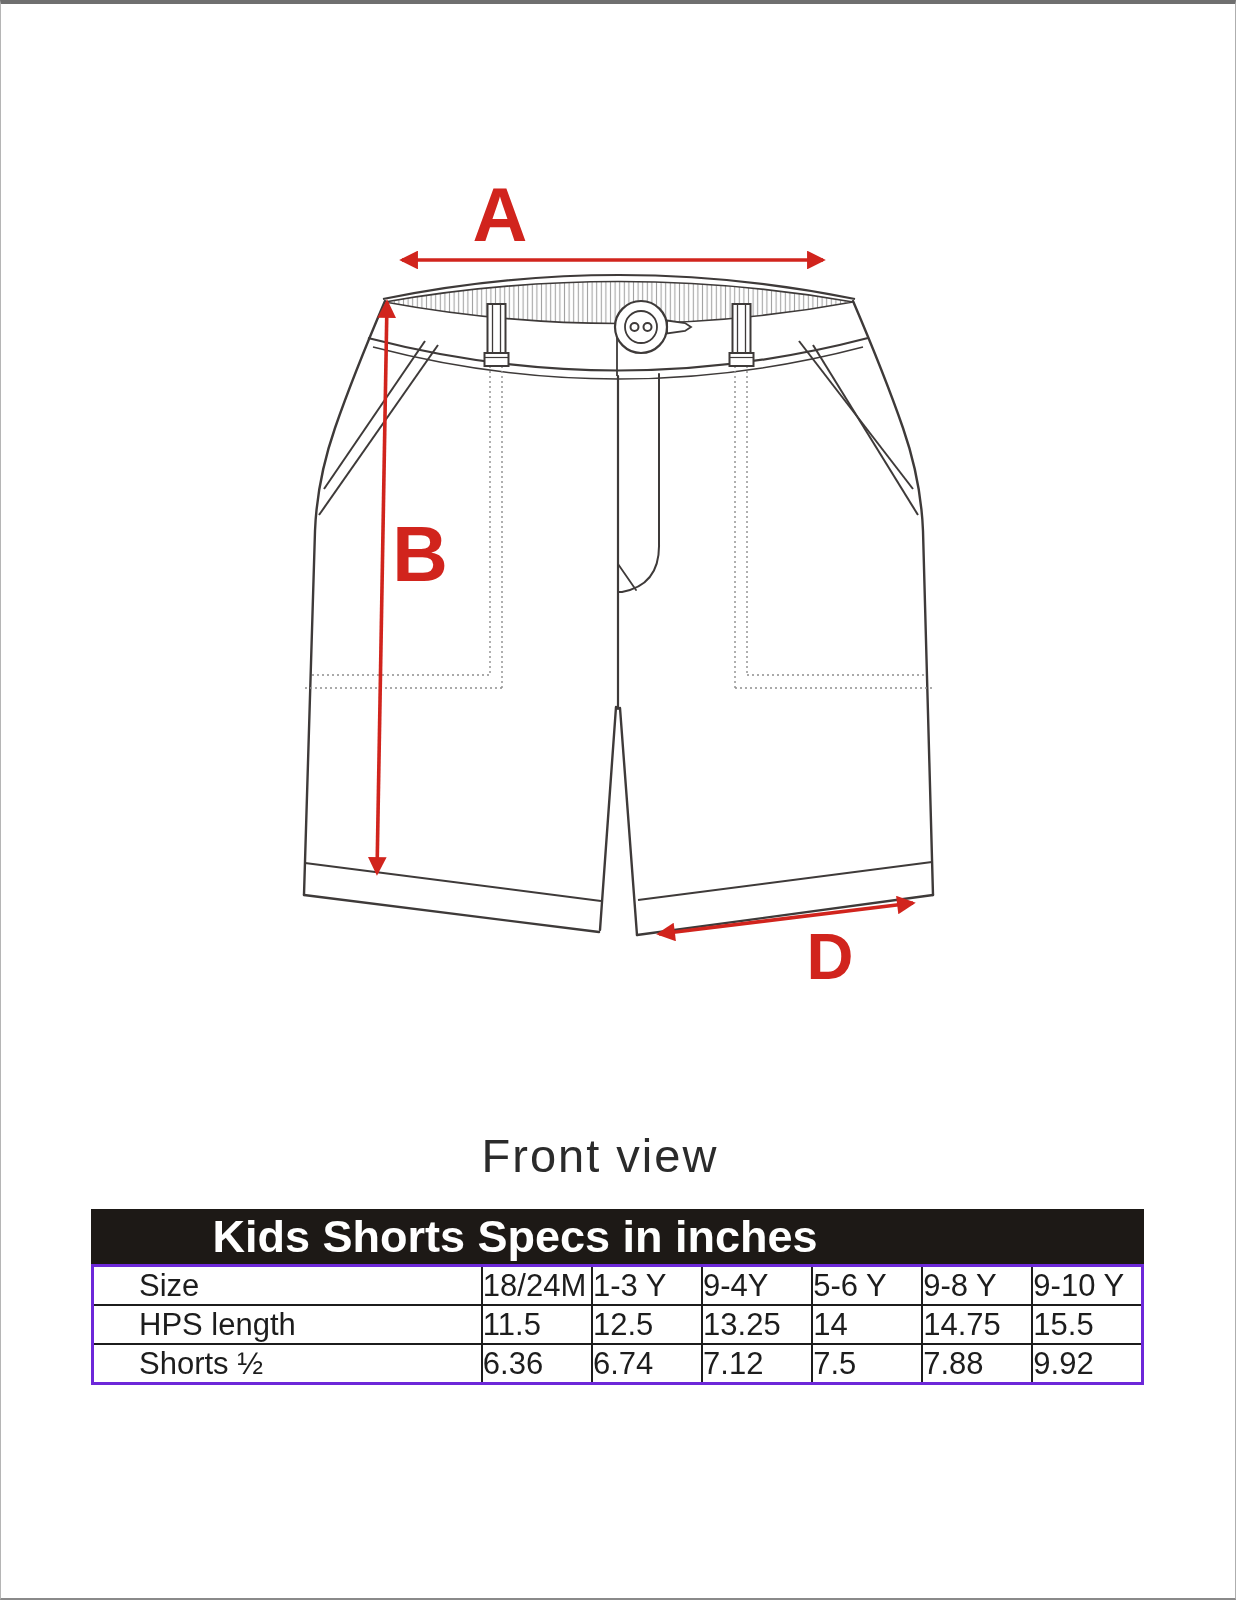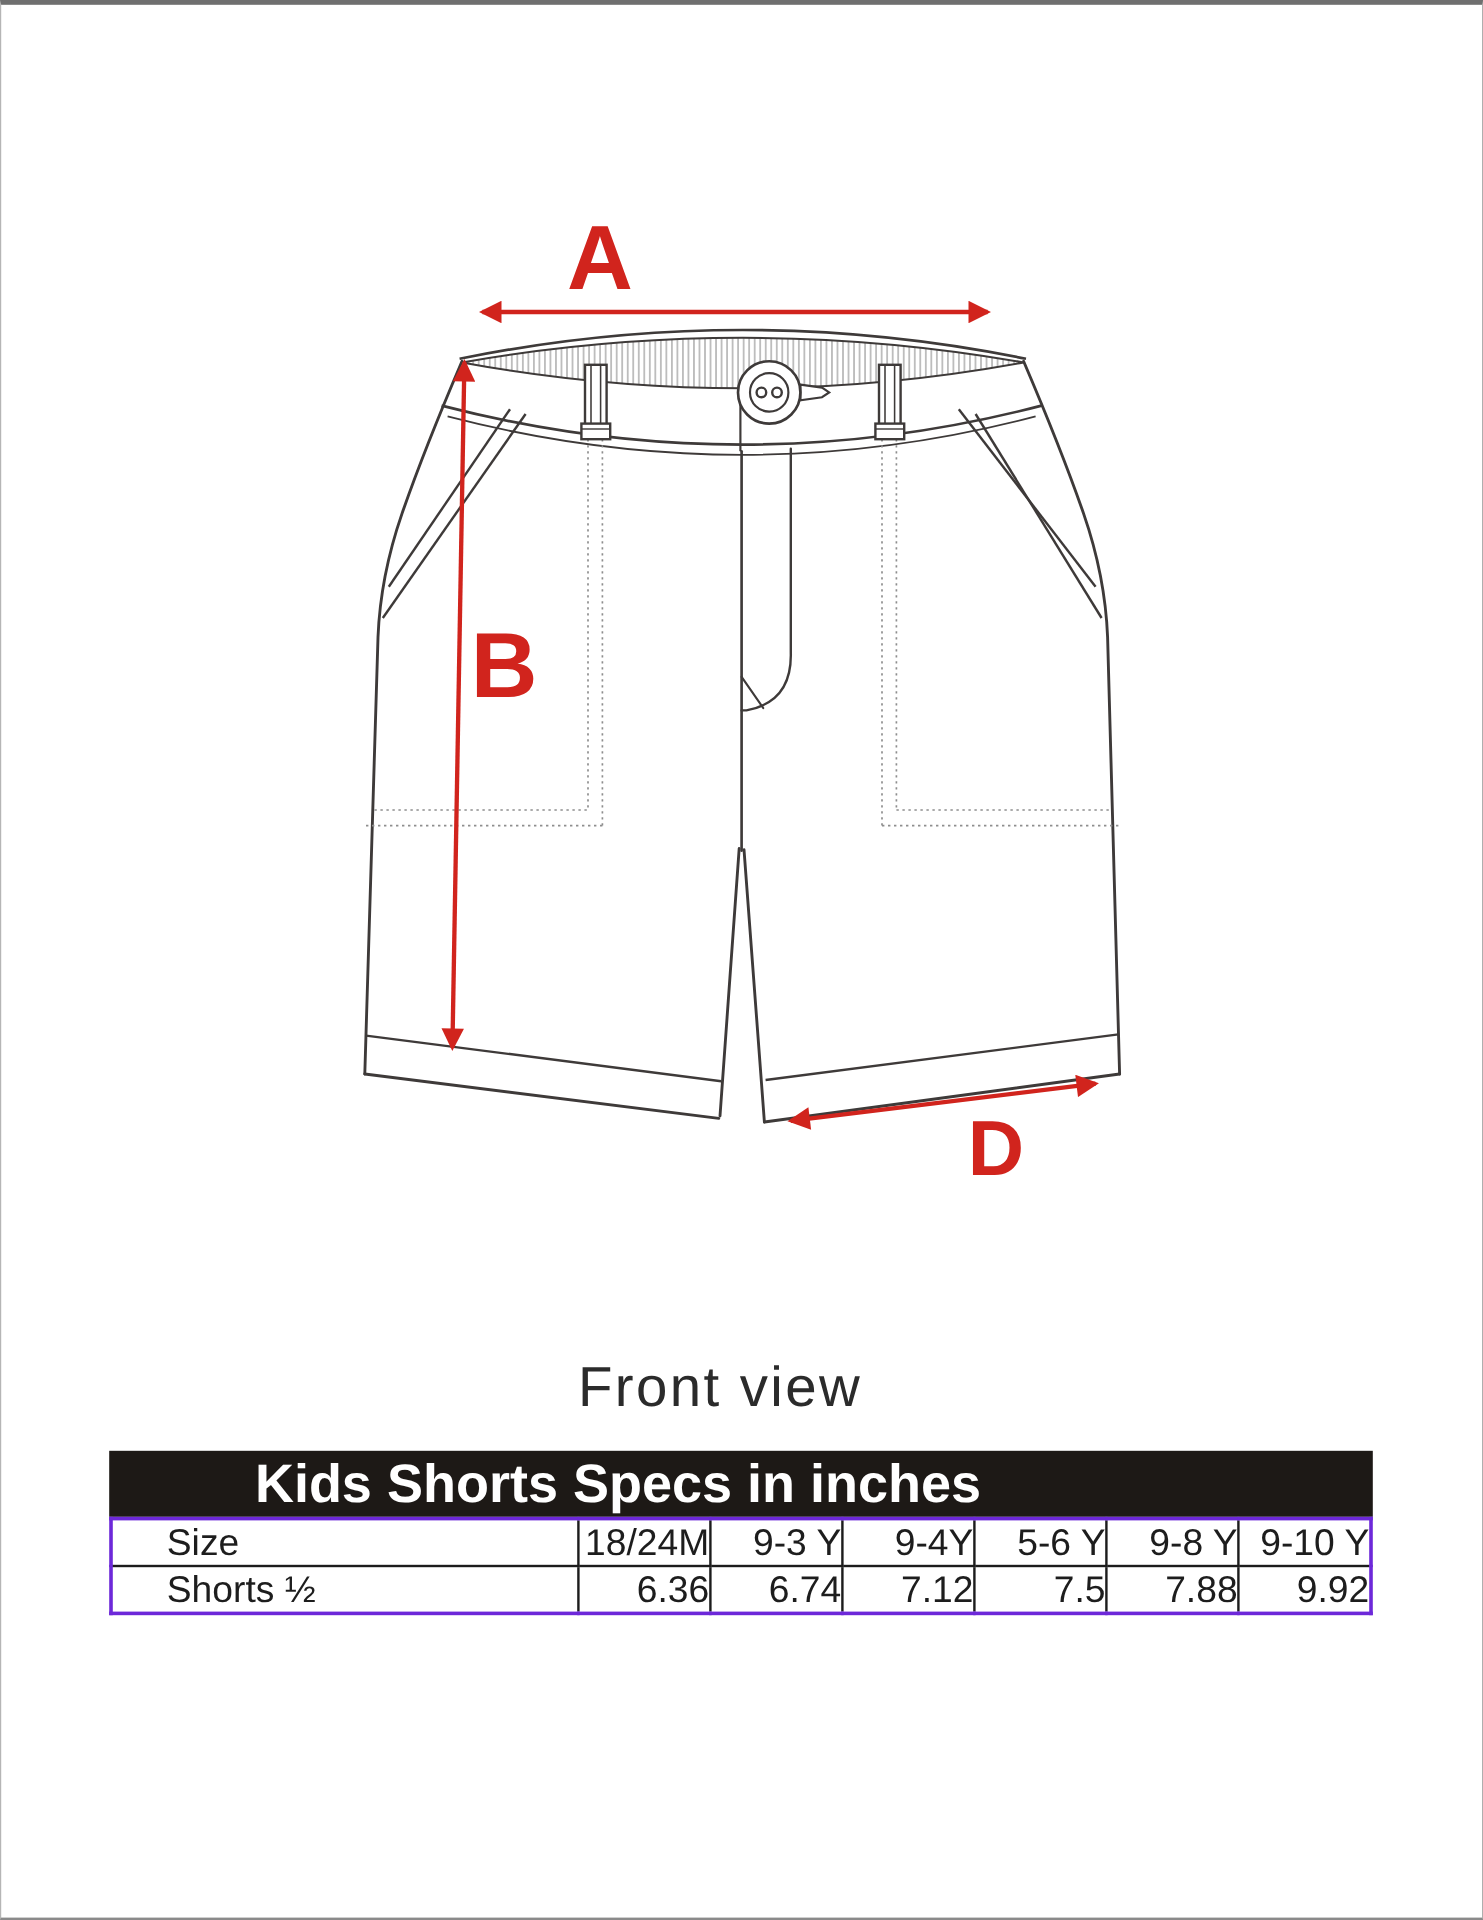--- a/index.html
+++ b/index.html
@@ -37,21 +37,21 @@
     text-align:center;padding-right:205px;
     white-space:nowrap;
   }
   table.spec{
     width:100%;border-collapse:collapse;table-layout:fixed;
     border:3px solid #6d28d9;
   }
   table.spec td{
     border:2.5px solid #1c1c1c;
     height:37px;
-    text-align:right;vertical-align:middle;
+    text-align:left;vertical-align:middle;
     font-size:31px;color:#1d1d1d;
     padding:0;
     overflow:hidden;white-space:nowrap;
   }
   table.spec td.lbl{
     text-align:left;padding-left:45px;
   }
 </style>
 </head>
 <body>
@@ -165,25 +165,34 @@
           <col style="width:110px">
           <col style="width:110px">
         <col style="width:110px">
           <col style="width:110px">
           <col style="width:110px">
       </colgroup>
       <tbody>
         <tr>
           <td class="lbl">Size</td>
           <td>18/24M</td>
-          <td>9-3 Y</td>
+          <td>1-3 Y</td>
           <td>9-4Y</td>
           <td>5-6 Y</td>
           <td>9-8 Y</td>
           <td>9-10 Y</td>
+        </tr>
+        <tr>
+          <td class="lbl">HPS length</td>
+          <td>11.5</td>
+          <td>12.5</td>
+          <td>13.25</td>
+          <td>14</td>
+          <td>14.75</td>
+          <td>15.5</td>
         </tr>
         <tr>
           <td class="lbl">Shorts ½</td>
           <td>6.36</td>
           <td>6.74</td>
           <td>7.12</td>
           <td>7.5</td>
           <td>7.88</td>
           <td>9.92</td>
         </tr>

